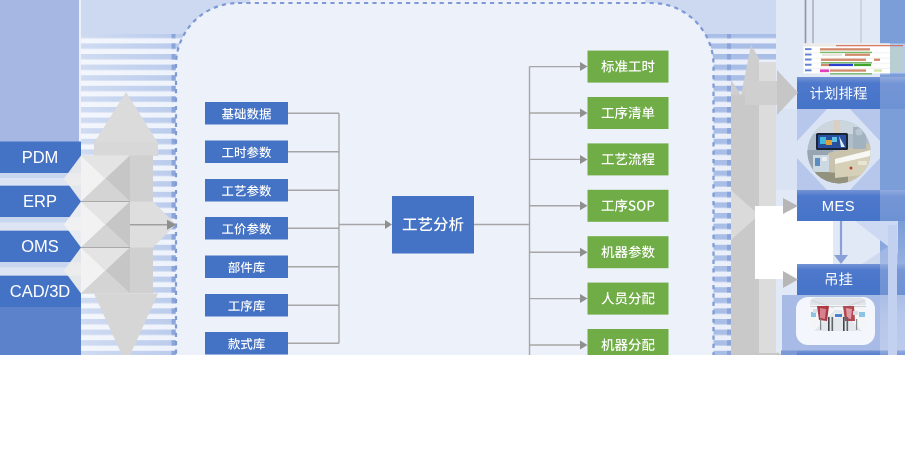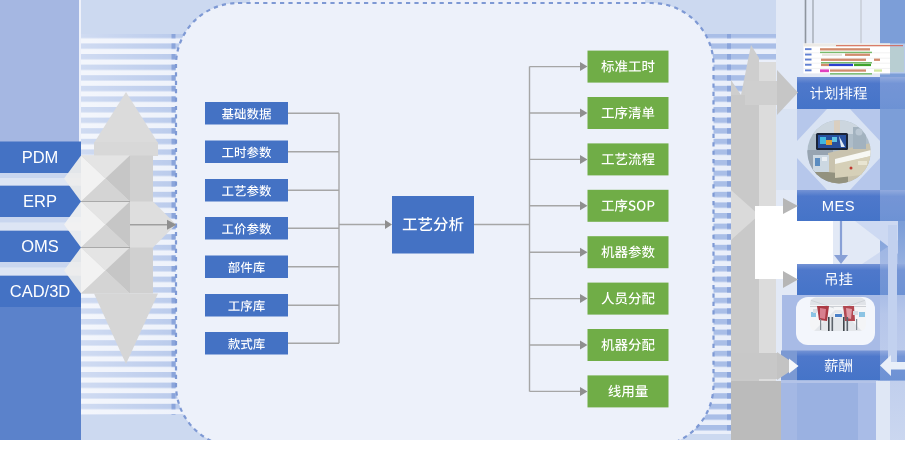--- a/index.html
+++ b/index.html
@@ -1,13 +1,13 @@
 <!DOCTYPE html>
 <html><head><meta charset="utf-8"><title>diagram</title>
-<style>html,body{margin:0;padding:0;background:#fff}#page{position:relative;width:905px;height:440px;overflow:hidden;font-family:"Liberation Sans",sans-serif}</style>
+<style>html,body{margin:0;padding:0;background:#fff}#page{position:relative;width:905px;height:355px;overflow:hidden;font-family:"Liberation Sans",sans-serif}</style>
 </head><body>
 <div id="page"><svg width="905" height="449" viewBox="0 0 905 449">
       <rect x="0" y="0" width="905" height="449" fill="#eef1fa"></rect>
       <defs>
 <pattern id="stripes" x="0" y="1" width="12" height="10.6" patternUnits="userSpaceOnUse">
  <rect x="0" y="0" width="12" height="10.6" fill="#eaeffa"></rect>
  <rect x="0" y="0" width="12" height="5.4" fill="#a9bee7"></rect>
 </pattern>
 <pattern id="stripeCaps" x="0" y="1" width="12" height="10.6" patternUnits="userSpaceOnUse">
  <rect x="0" y="0" width="12" height="5.4" fill="#8ba5db"></rect>

